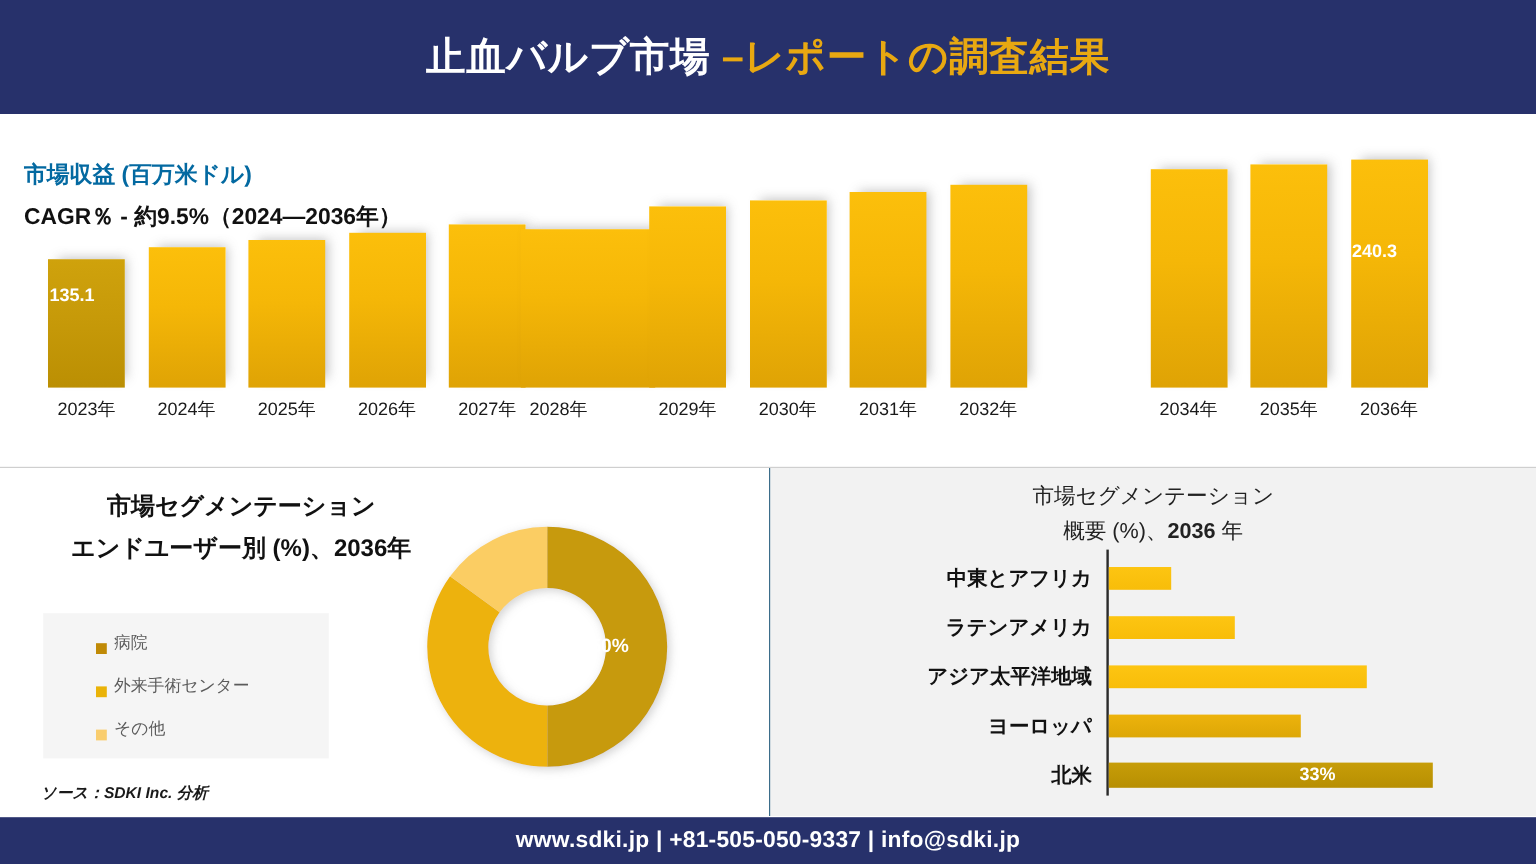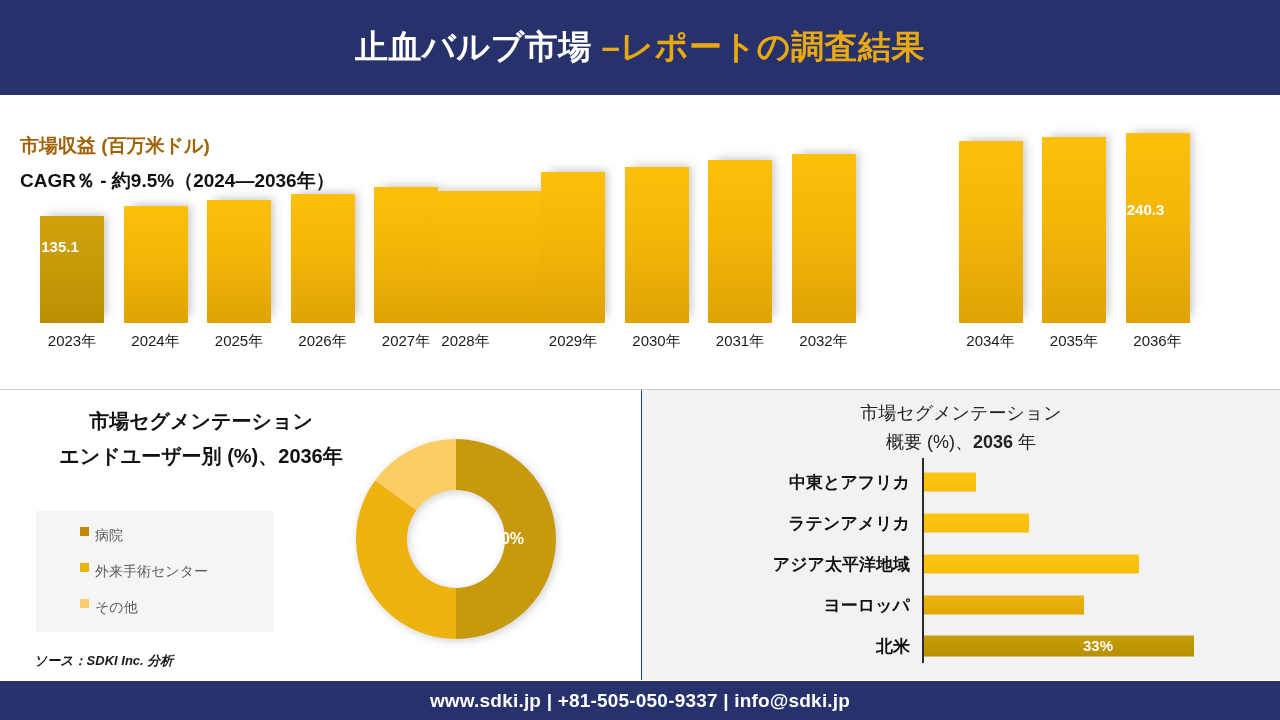--- a/index.html
+++ b/index.html
@@ -34,21 +34,21 @@
   }
 
   
   .bar-section {
     position: absolute; left: 0; top: 101px;
     width: 1280px; height: 288px;
     background: #ffffff;
     border-bottom: 1px solid #cfcfcf;
   }
   .chart-caption { position: absolute; left: 20px; top: 32px; }
-  .cap-line1 { font-size: 19px; color: #a16207; font-weight: bold; margin-bottom: 9px; }
+  .cap-line1 { font-size: 19px; color: #0369a1; font-weight: bold; margin-bottom: 9px; }
   .cap-line2 { font-size: 19px; color: #111; font-weight: bold; }
 
   .bars-wrap {
     position: absolute; left: 40px; top: 20px;
     width: 1200px; height: 250px;
   }
   .bar-col {
     position: absolute; bottom: 48px; width: 64px;
     display: flex; flex-direction: column; align-items: center;
   }
@@ -85,21 +85,21 @@
   .donut-title-l2 {
     font-size: 20px; font-weight: bold; color: #111; text-align: center;
   }
   .legend-box {
     position: absolute; left: 36px; top: 121px;
     width: 238px; height: 121px;
     background: #f5f5f5;
     display: flex; flex-direction: column; justify-content: center;
     padding-left: 44px; box-sizing: border-box;
   }
-  .legend-item { display: flex; align-items: flex-start; margin: 9px 0; }
+  .legend-item { display: flex; align-items: flex-end; margin: 9px 0; }
   .legend-swatch { width: 9px; height: 9px; margin-right: 6px; flex: 0 0 auto; }
   .legend-text { font-size: 14px; color: #5b5b5b; white-space: nowrap; }
 
   .donut-holder { position: absolute; left: 330px; top: 24px; width: 260px; height: 250px; }
   .donut-label {
     position: absolute; color: #ffffff; font-size: 16px; font-weight: bold;
     left: 162px; top: 116px;
   }
   .source-note {
     position: absolute; left: 34px; top: 262px;

